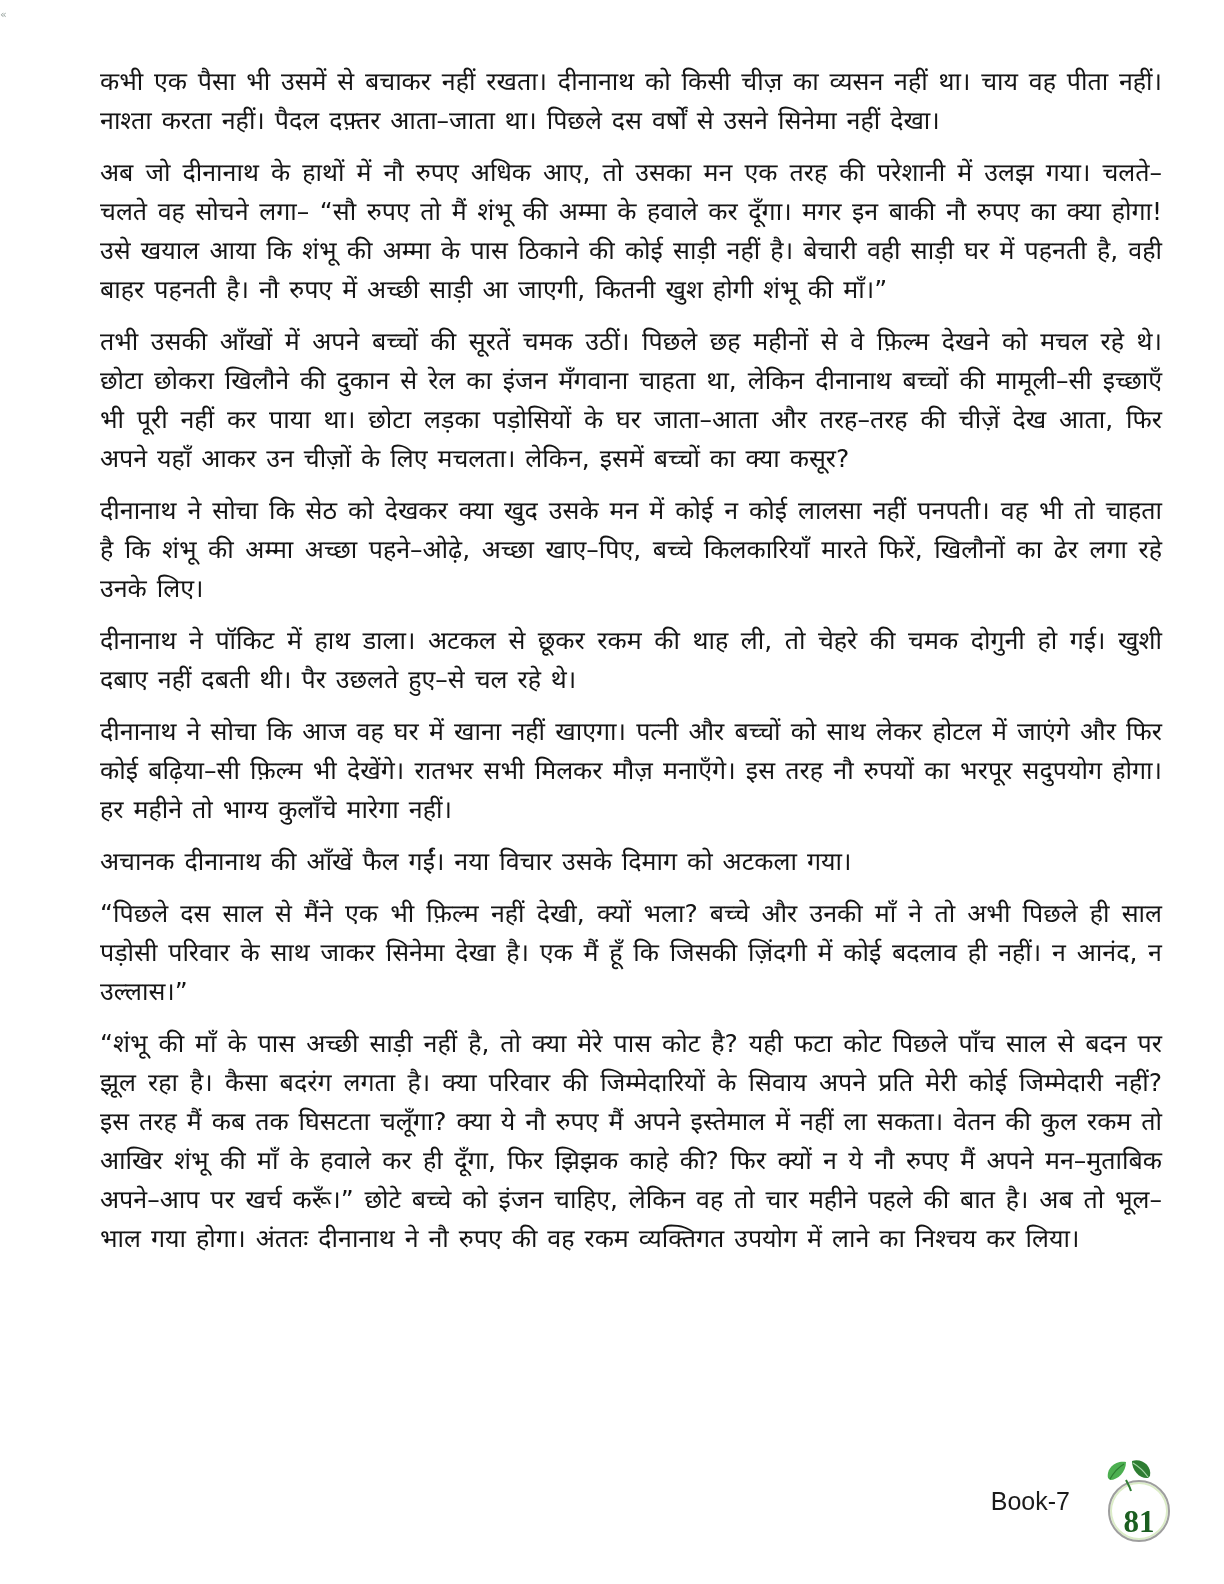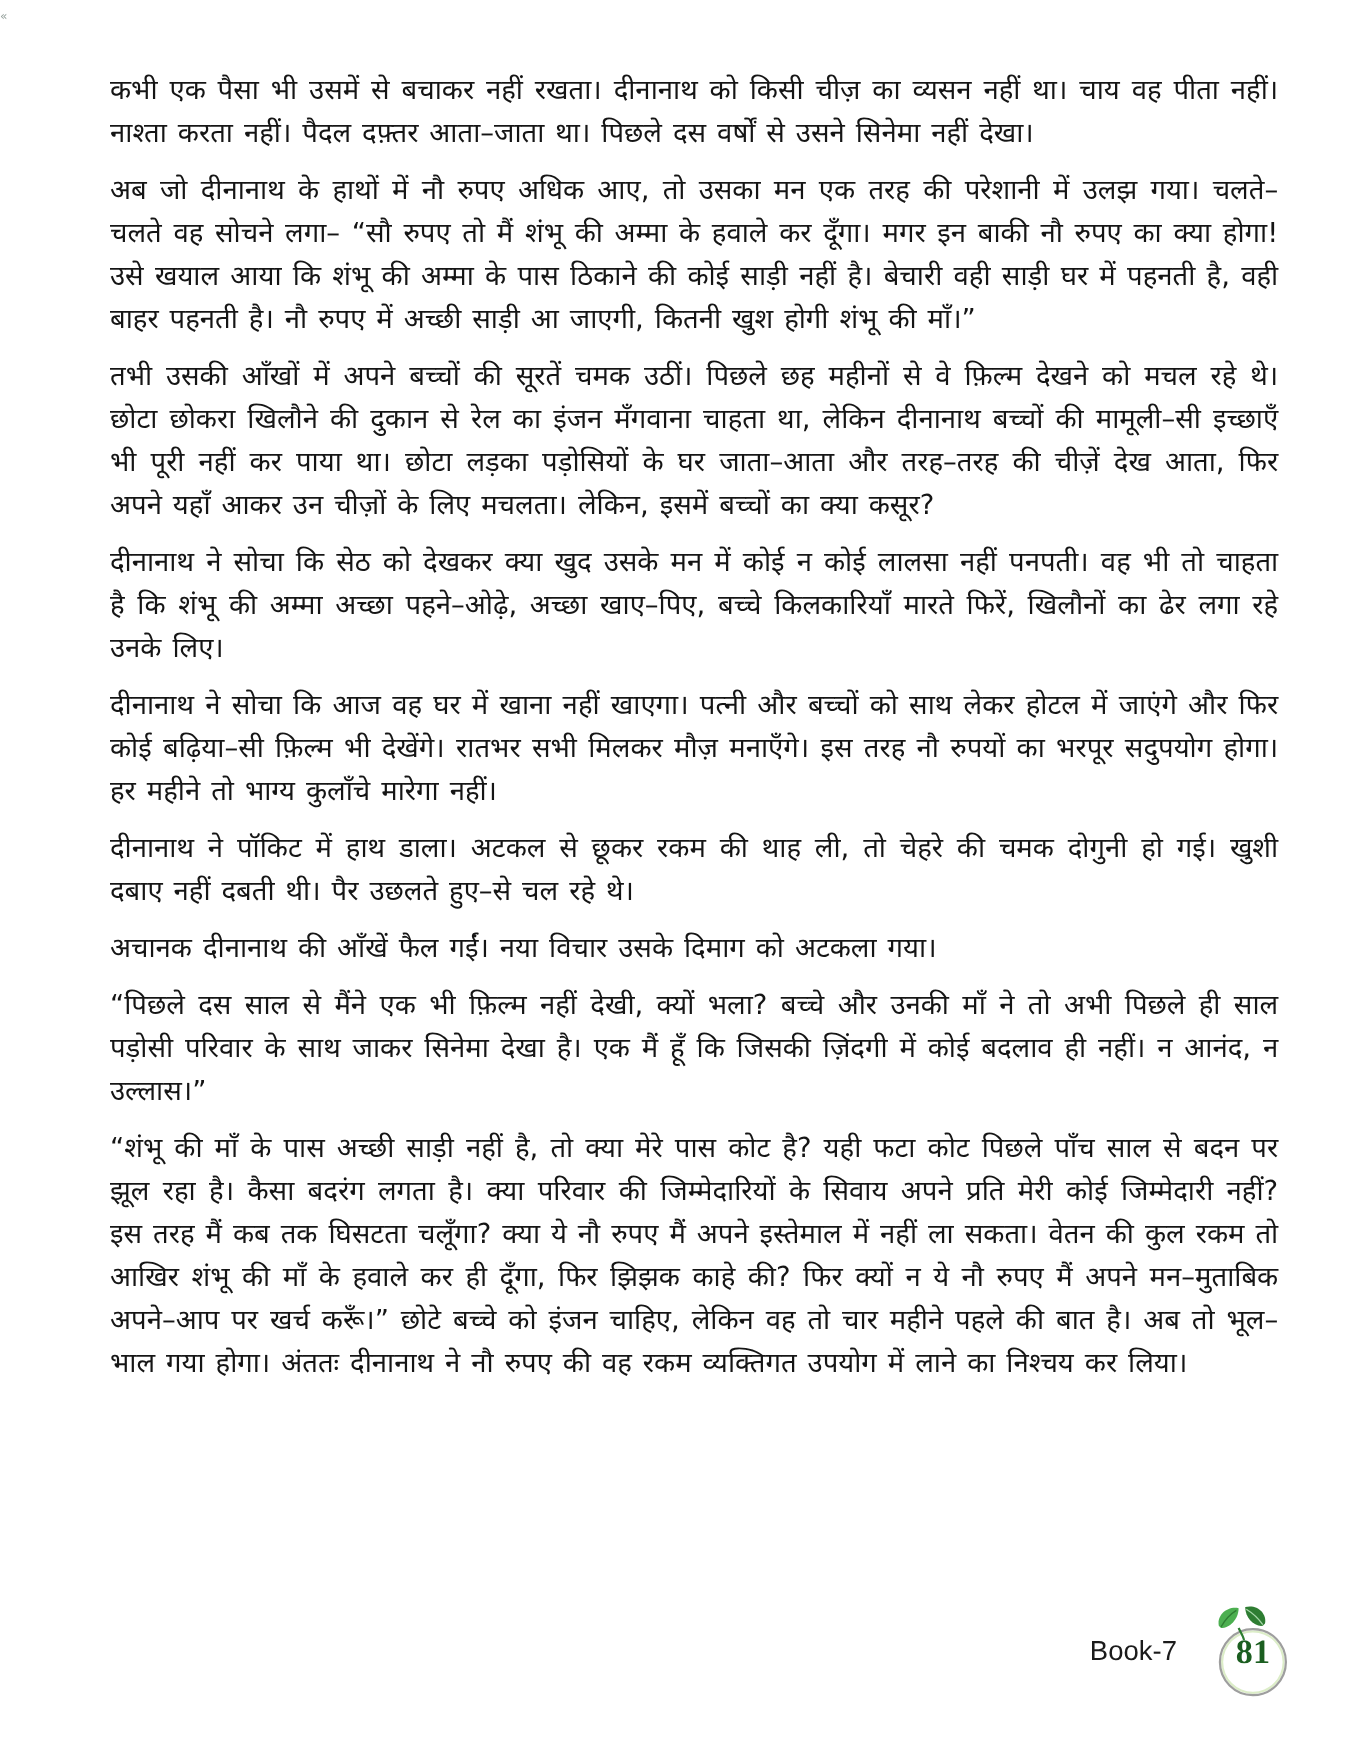--- a/index.html
+++ b/index.html
@@ -69,21 +69,21 @@
   .page-badge {
     position: absolute;
     left: 8px;
     bottom: 0;
     width: 62px;
     height: 62px;
     border-radius: 50%;
     border: 2px solid #9e9e9e;
     box-shadow: inset 0 0 0 2px #dcedc8;
     display: flex;
-    align-items: flex-start;
+    align-items: flex-end;
     justify-content: center;
     background: #ffffff;
   }
 
   .page-number {
     font-family: "Liberation Serif", "DejaVu Serif", serif;
     font-size: 31px;
     font-weight: bold;
     color: #1b5e20;
     padding-top: 2px;
@@ -102,22 +102,22 @@
 
 <div class="page">
 
   <span class="corner-mark">«</span>
 
   <div class="content">
     <p>कभी एक पैसा भी उसमें से बचाकर नहीं रखता। दीनानाथ को किसी चीज़ का व्यसन नहीं था। चाय वह पीता नहीं। नाश्ता करता नहीं। पैदल दफ़्तर आता–जाता था। पिछले दस वर्षों से उसने सिनेमा नहीं देखा।</p>
     <p>अब जो दीनानाथ के हाथों में नौ रुपए अधिक आए, तो उसका मन एक तरह की परेशानी में उलझ गया। चलते–चलते वह सोचने लगा– “सौ रुपए तो मैं शंभू की अम्मा के हवाले कर दूँगा। मगर इन बाकी नौ रुपए का क्या होगा! उसे खयाल आया कि शंभू की अम्मा के पास ठिकाने की कोई साड़ी नहीं है। बेचारी वही साड़ी घर में पहनती है, वही बाहर पहनती है। नौ रुपए में अच्छी साड़ी आ जाएगी, कितनी खुश होगी शंभू की माँ।”</p>
     <p>तभी उसकी आँखों में अपने बच्चों की सूरतें चमक उठीं। पिछले छह महीनों से वे फ़िल्म देखने को मचल रहे थे। छोटा छोकरा खिलौने की दुकान से रेल का इंजन मँगवाना चाहता था, लेकिन दीनानाथ बच्चों की मामूली–सी इच्छाएँ भी पूरी नहीं कर पाया था। छोटा लड़का पड़ोसियों के घर जाता–आता और तरह–तरह की चीज़ें देख आता, फिर अपने यहाँ आकर उन चीज़ों के लिए मचलता। लेकिन, इसमें बच्चों का क्या कसूर?</p>
     <p>दीनानाथ ने सोचा कि सेठ को देखकर क्या खुद उसके मन में कोई न कोई लालसा नहीं पनपती। वह भी तो चाहता है कि शंभू की अम्मा अच्छा पहने–ओढ़े, अच्छा खाए–पिए, बच्चे किलकारियाँ मारते फिरें, खिलौनों का ढेर लगा रहे उनके लिए।</p>
+    <p>दीनानाथ ने पॉकिट में हाथ डाला। अटकल से छूकर रकम की थाह ली, तो चेहरे की चमक दोगुनी हो गई। खुशी दबाए नहीं दबती थी। पैर उछलते हुए–से चल रहे थे।</p>
     <p>दीनानाथ ने सोचा कि आज वह घर में खाना नहीं खाएगा। पत्नी और बच्चों को साथ लेकर होटल में जाएंगे और फिर कोई बढ़िया–सी फ़िल्म भी देखेंगे। रातभर सभी मिलकर मौज़ मनाएँगे। इस तरह नौ रुपयों का भरपूर सदुपयोग होगा। हर महीने तो भाग्य कुलाँचे मारेगा नहीं।</p>
-    <p>दीनानाथ ने पॉकिट में हाथ डाला। अटकल से छूकर रकम की थाह ली, तो चेहरे की चमक दोगुनी हो गई। खुशी दबाए नहीं दबती थी। पैर उछलते हुए–से चल रहे थे।</p>
     <p>अचानक दीनानाथ की आँखें फैल गईं। नया विचार उसके दिमाग को अटकला गया।</p>
     <p>“पिछले दस साल से मैंने एक भी फ़िल्म नहीं देखी, क्यों भला? बच्चे और उनकी माँ ने तो अभी पिछले ही साल पड़ोसी परिवार के साथ जाकर सिनेमा देखा है। एक मैं हूँ कि जिसकी ज़िंदगी में कोई बदलाव ही नहीं। न आनंद, न उल्लास।”</p>
     <p>“शंभू की माँ के पास अच्छी साड़ी नहीं है, तो क्या मेरे पास कोट है? यही फटा कोट पिछले पाँच साल से बदन पर झूल रहा है। कैसा बदरंग लगता है। क्या परिवार की जिम्मेदारियों के सिवाय अपने प्रति मेरी कोई जिम्मेदारी नहीं? इस तरह मैं कब तक घिसटता चलूँगा? क्या ये नौ रुपए मैं अपने इस्तेमाल में नहीं ला सकता। वेतन की कुल रकम तो आखिर शंभू की माँ के हवाले कर ही दूँगा, फिर झिझक काहे की? फिर क्यों न ये नौ रुपए मैं अपने मन–मुताबिक अपने–आप पर खर्च करूँ।” छोटे बच्चे को इंजन चाहिए, लेकिन वह तो चार महीने पहले की बात है। अब तो भूल–भाल गया होगा। अंततः दीनानाथ ने नौ रुपए की वह रकम व्यक्तिगत उपयोग में लाने का निश्चय कर लिया।</p>
   </div>
 
   <div class="footer">
     <span class="book-label">Book-7</span>
 
     <div class="page-badge-wrap">
       <svg class="leaf-icon" viewBox="0 0 54 34" xmlns="http://www.w3.org/2000/svg">

